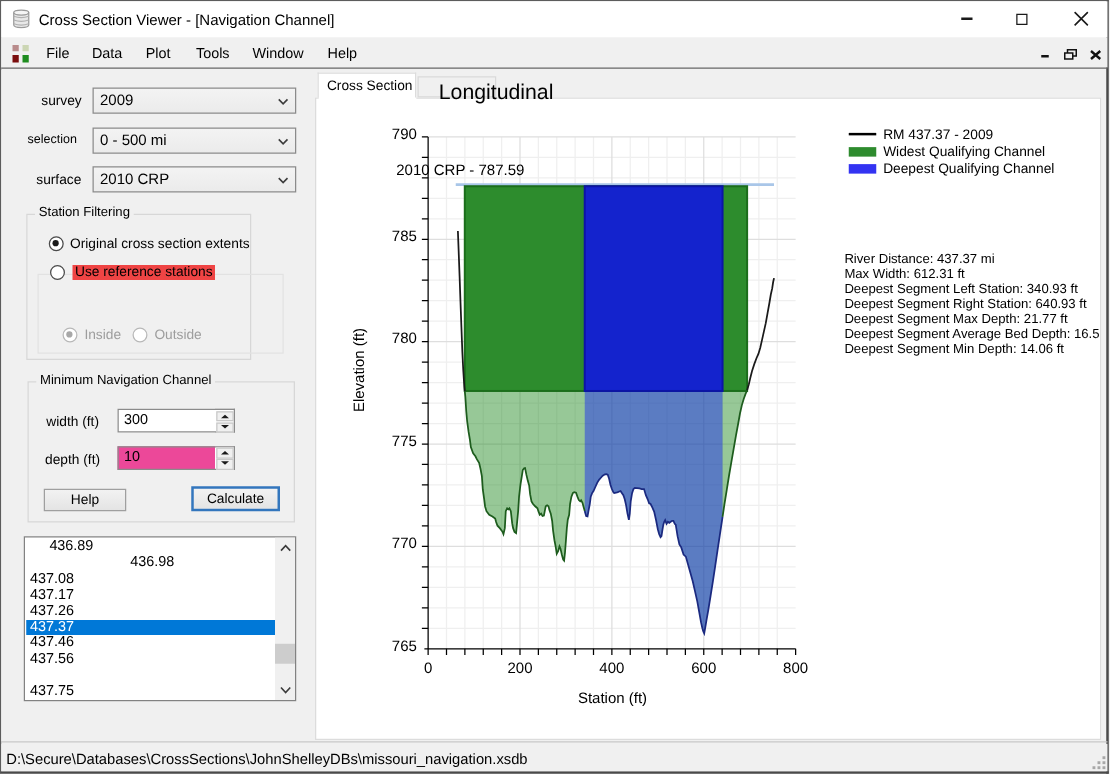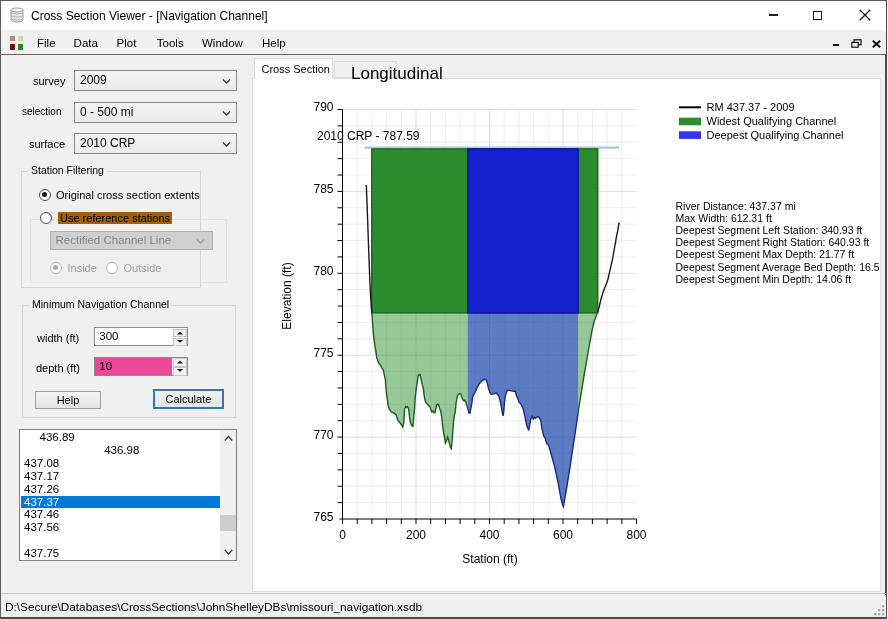--- a/index.html
+++ b/index.html
@@ -79,27 +79,21 @@
         <path d="M1,2.5 L4.5,6 L8,2.5" fill="none" stroke="#3c3c3c" stroke-width="1.3"></path>
       </svg>
     </span></div>
 
 <div class="gbox" style="left:21px;top:171px;width:180px;height:117px;">
   <span class="cap">Station Filtering</span>
   <div class="abs" style="left:8px;top:46.5px;width:197px;height:64px;border:1px solid #e2e2e2;"></div>
   <div class="radio on" style="left:16.5px;top:16.5px;"></div>
   <div class="abs" style="left:34px;top:16.5px;font-size:11px;">Original cross section extents</div>
   <div class="radio" style="left:17.5px;top:39.8px;"></div>
-  <div class="abs" style="left:36px;top:39.8px;background:#a16207;padding:0 2px;font-size:11px;">Use reference stations</div>
-  <div class="abs" style="left:27.5px;top:58.5px;width:163px;height:19px;background:#cfcfcf;border:1px solid #aeaeae;color:#868686;line-height:17px;padding-left:5px;">Rectified Channel Line
-    <span class="chev" style="position:absolute;right:7px;top:5px;">
-        <svg width="9" height="9" viewBox="0 0 9 9">
-          <path d="M1,2.5 L4.5,6 L8,2.5" fill="none" stroke="#9a9a9a" stroke-width="1.3"></path>
-        </svg>
-      </span></div>
+  <div class="abs" style="left:36px;top:39.8px;background:#ef4444;padding:0 2px;font-size:11px;">Use reference stations</div>
   <div class="radio dis on" style="left:27.5px;top:89.5px;"></div>
   <div class="abs" style="left:45.5px;top:89.5px;color:#9d9d9d;font-size:11px;">Inside</div>
   <div class="radio dis" style="left:84px;top:89.5px;"></div>
   <div class="abs" style="left:101.5px;top:89.5px;color:#9d9d9d;font-size:11px;">Outside</div>
 </div>
 
 <div class="gbox" style="left:22px;top:304.5px;width:214px;height:113.5px;">
   <span class="cap">Minimum Navigation Channel</span>
   <div class="abs" style="left:14px;top:26.5px;font-size:11px;">width (ft)</div>
   <div class="abs" style="left:71.3px;top:21.8px;width:94px;height:19px;background:#fff;border:1px solid #8b8b8b;line-height:17px;padding-left:4px;">300</div>

